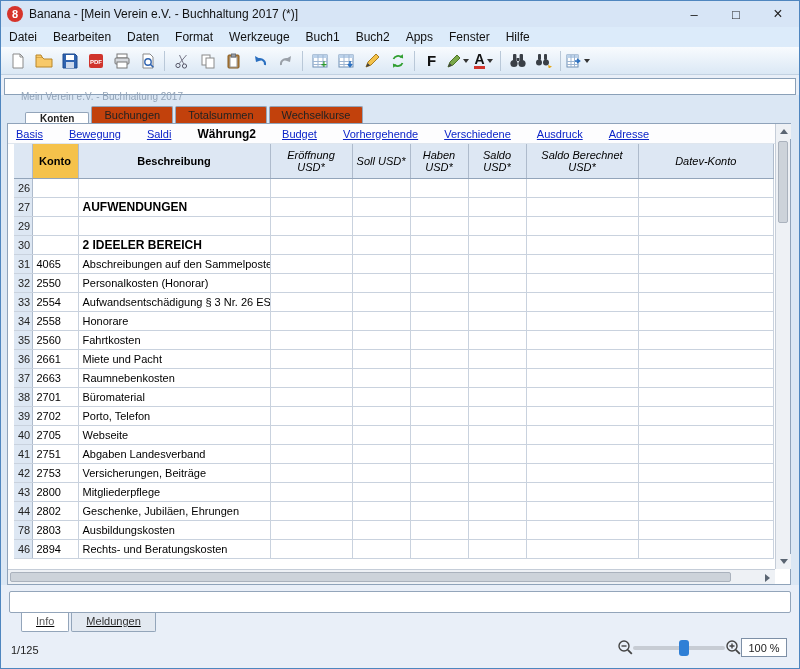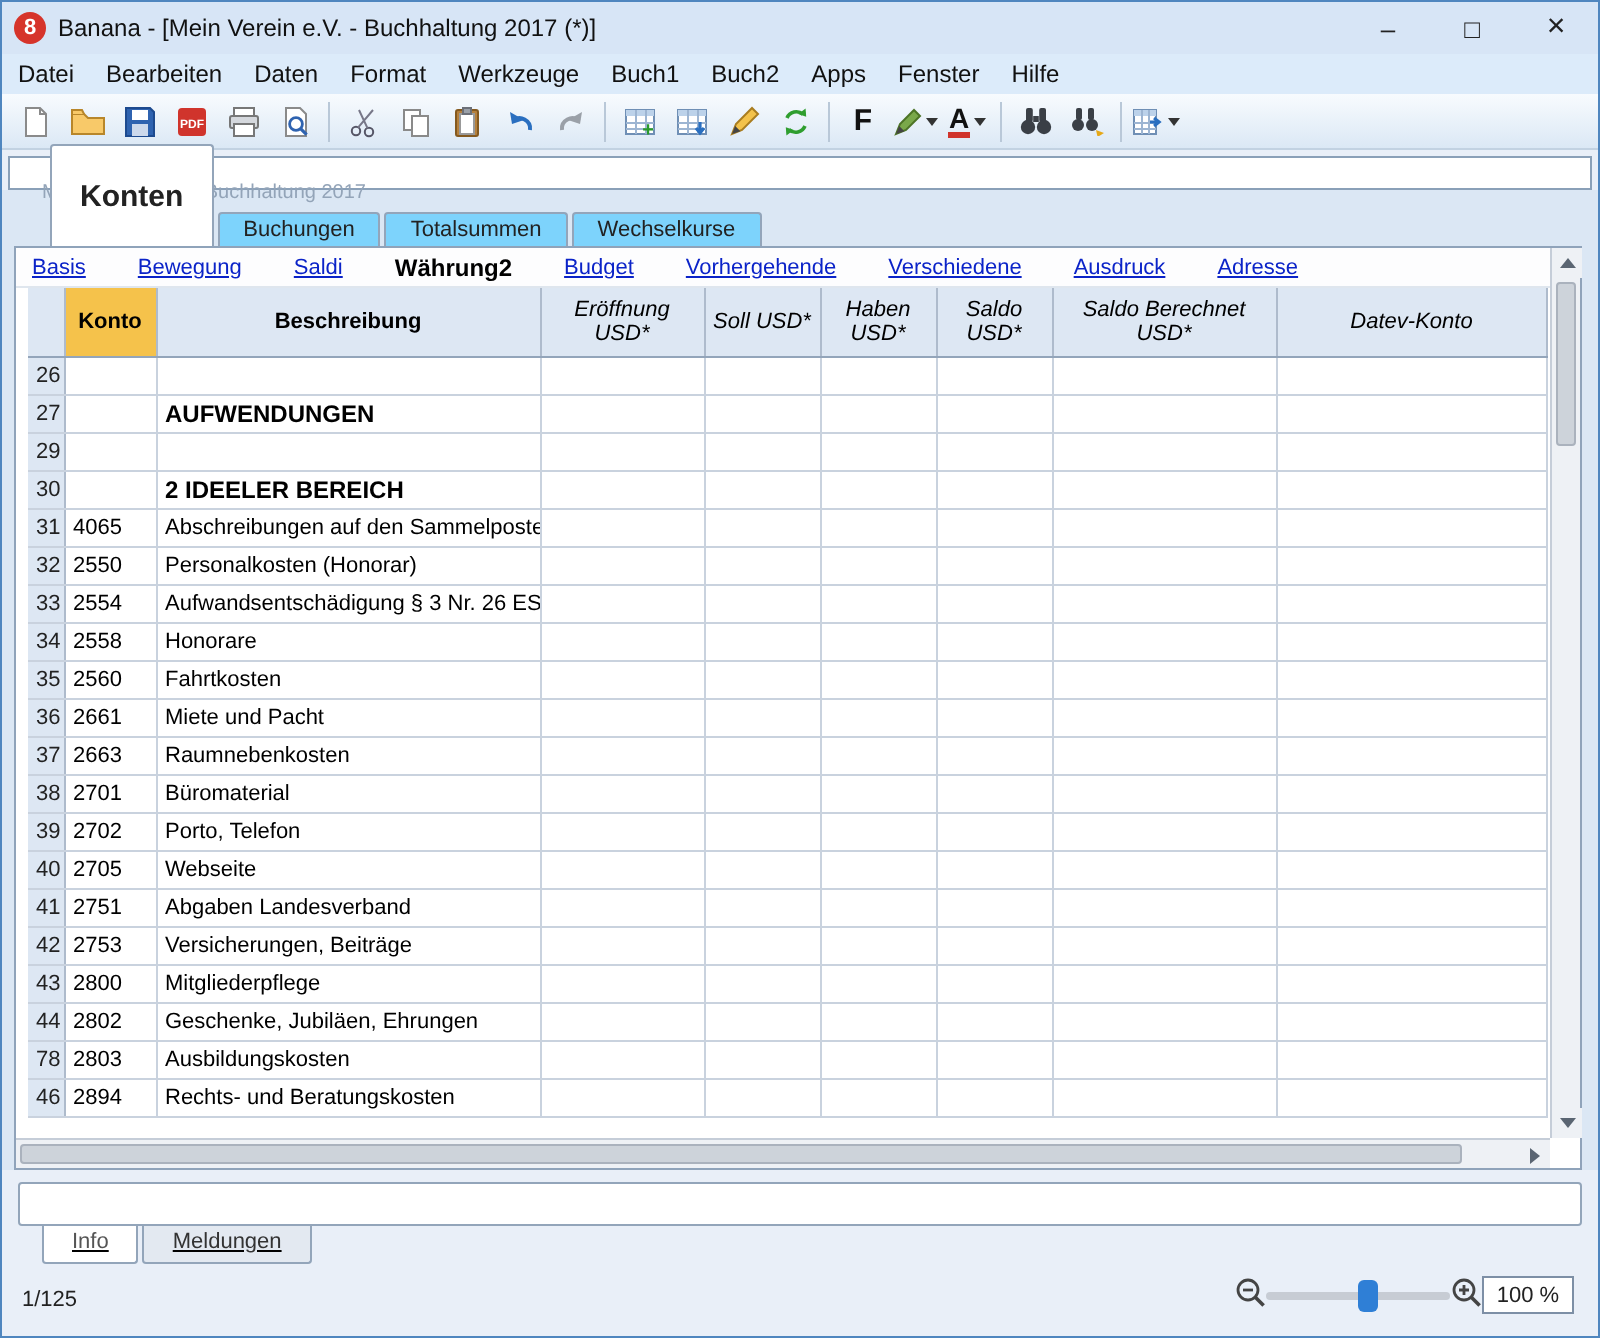--- a/index.html
+++ b/index.html
@@ -27,22 +27,22 @@
   .lblA {font-weight:bold; font-size:14px; color:#111; border-bottom:3px solid #d0342c; line-height:13px;}
 
   
   .cmdrow {position:absolute; left:0; right:0; top:74px; height:20px; background:#e9eff8; padding:1px 3px;}
   .cmdrow input {width:100%; height:17px; border:1px solid #8aa0b8; background:#fff; font-size:11px; padding:0 3px;}
 
   
   .main {position:absolute; left:0; right:0; top:94px; height:490px; background:#dbe7f4;}
   .mdi-title {position:absolute; left:20px; top:-4px; font-size:10px; color:#93a4b8; white-space:nowrap;}
   .tabbar {position:absolute; left:24px; top:8px; height:20px; display:flex; align-items:flex-end; gap:2px;}
-  .tab {background:#7dd3fc; border:1px solid #93a5ba; border-bottom:none; font-size:11px; padding:2px 12px 2px; border-radius:2px 2px 0 0; color:#222;}
-  .tab.active {background:#fff; font-weight:bold; font-size:15px; padding:17px 14px; position:relative; top:1px;}
+  .tab {background:#c2410c; border:1px solid #93a5ba; border-bottom:none; font-size:11px; padding:2px 12px 2px; border-radius:2px 2px 0 0; color:#222;}
+  .tab.active {background:#fff; font-weight:bold; font-size:10px; padding:0 14px; position:relative; top:1px;}
   .contentbox {position:absolute; left:6px; right:8px; top:28px; bottom:0; background:#fff; border:1px solid #8fa3ba; }
 
   
   .linkbar {position:absolute; left:0; right:0; top:0; height:20px; background:#fdfdfe; border-bottom:1px solid #dfe6ee; display:flex; align-items:center; gap:26px; padding:0 8px; font-size:11px;}
   .vlink {color:#0b23c8; text-decoration:underline;}
   .vlink.active {color:#000; font-weight:bold; font-size:12px; text-decoration:none;}
 
   
   .tablewrap {position:absolute; left:6px; right:16px; top:20px; bottom:15px; overflow:hidden;}
   table.grid {border-collapse:collapse; table-layout:fixed; width:100%;}

